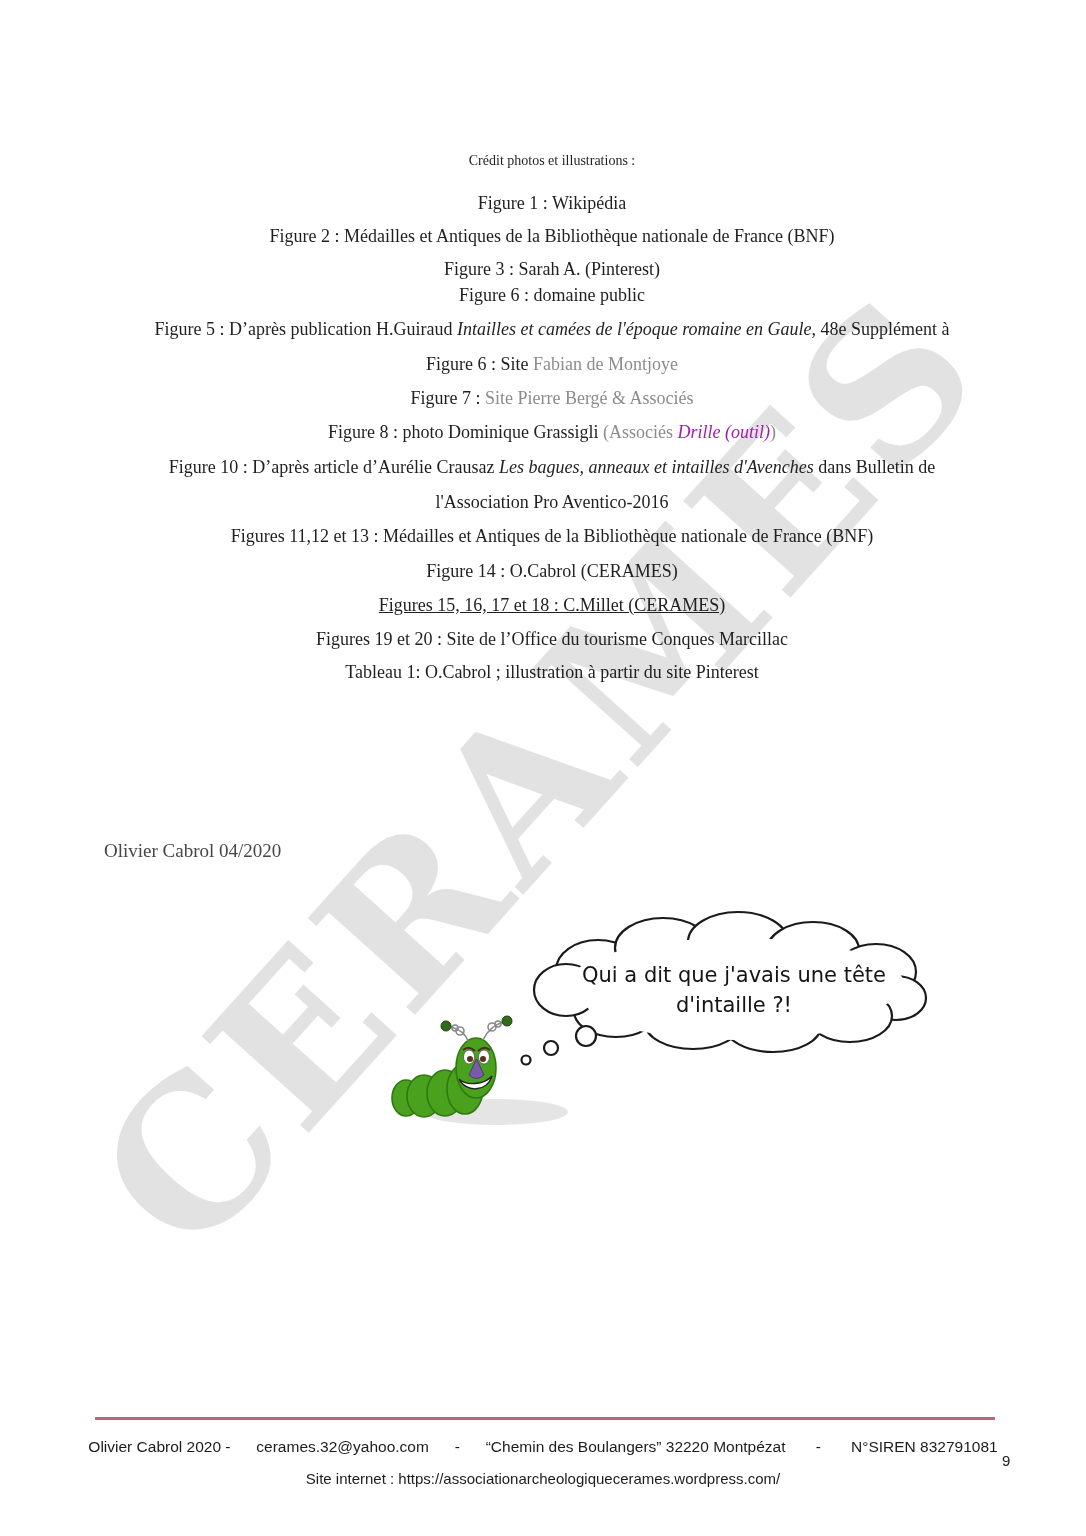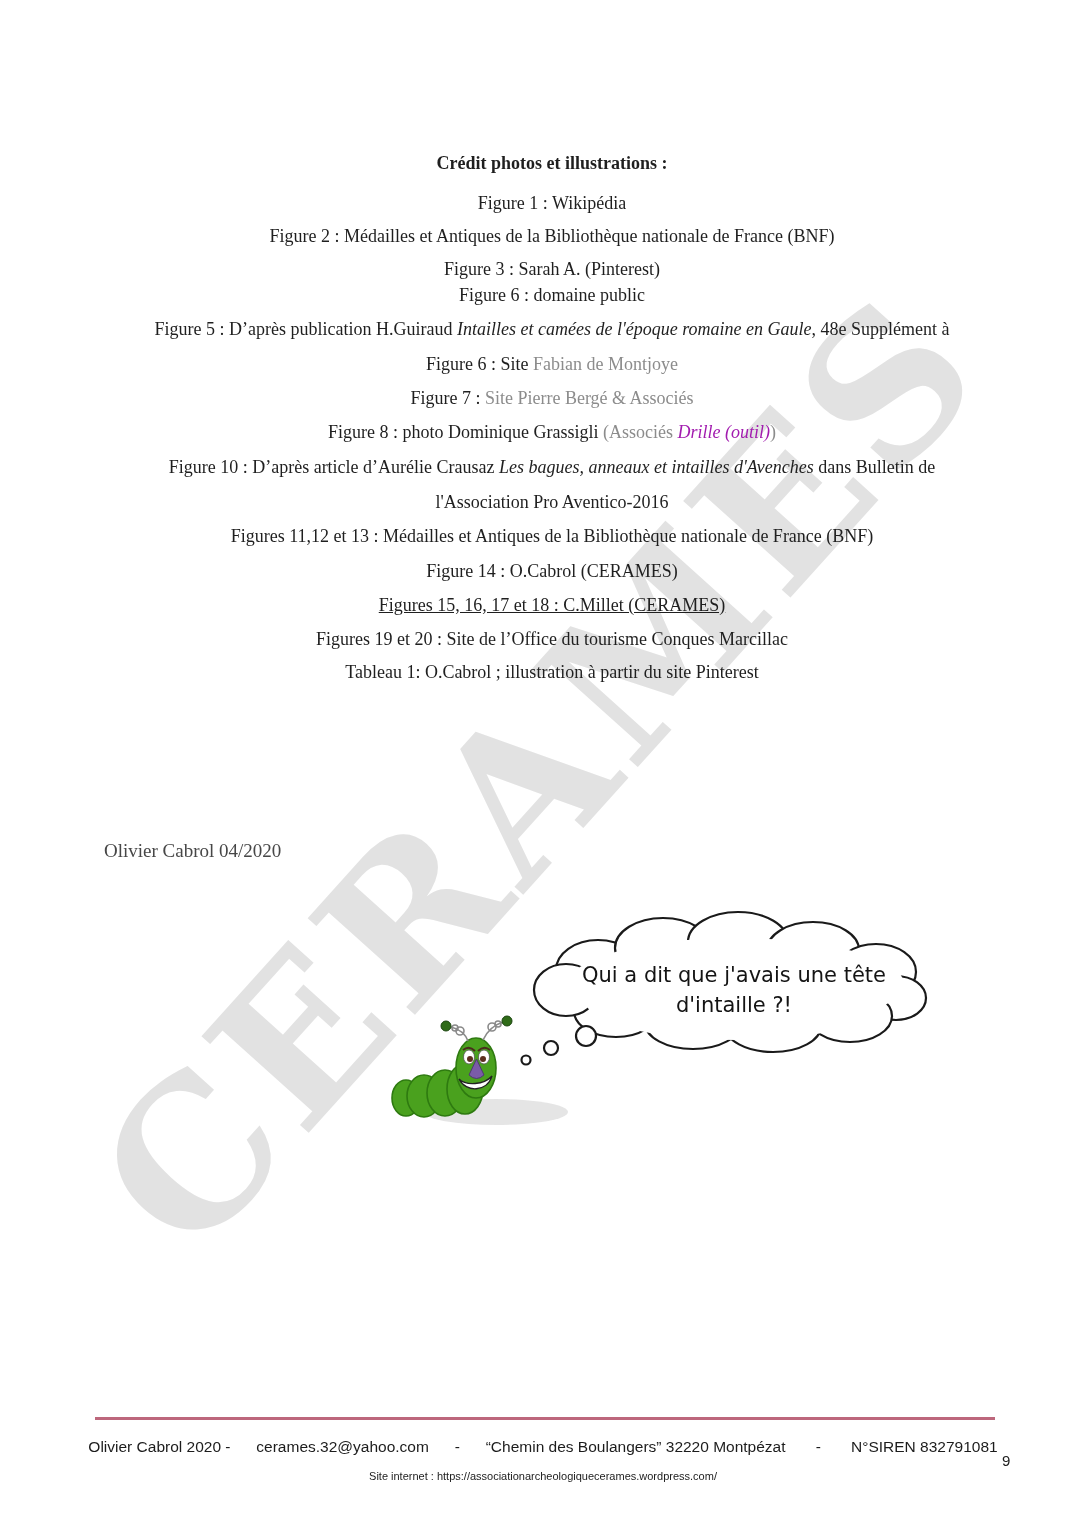--- a/index.html
+++ b/index.html
@@ -2,34 +2,34 @@
 <html><head>
 <meta charset="utf-8">
 <style>
   html,body{margin:0;padding:0;background:#fff;}
   .page{position:relative;width:1086px;height:1536px;background:#ffffff;overflow:hidden;
         font-family:"Liberation Serif",serif;color:#1f1f1f;}
   .watermark{position:absolute;left:540px;top:772px;transform:translate(-50%,-50%) rotate(-48deg);
         font-family:"DejaVu Serif",serif;font-weight:700;font-size:198px;letter-spacing:8px;
         color:#e2e2e2;white-space:nowrap;z-index:0;user-select:none;}
   .credits{position:absolute;left:88px;top:153px;width:928px;text-align:center;z-index:2;}
-  .credits .title{margin:0;height:40px;font-weight:700;font-size:18px;}
+  .credits .title{margin:0;height:40px;font-weight:400;font-size:14px;}
   .credit-line{margin:0;font-size:18px;}
   .r-i{font-style:italic;}
   .r-g{color:#8c8c8c;}
   .r-gi{color:#a21caf;font-style:italic;}
   .author{position:absolute;left:104px;top:840px;margin:0;font-size:19px;color:#474747;z-index:2;}
   .bubble-svg{position:absolute;left:498px;top:908px;z-index:2;}
   .cat-svg{position:absolute;left:388px;top:1013px;z-index:2;}
   .bubble-text{font-family:"DejaVu Sans",sans-serif;font-size:21px;fill:#141414;}
   .footer{position:absolute;left:0;top:1414px;width:1086px;text-align:center;z-index:2;
         font-family:"Liberation Sans",sans-serif;}
   .rule{position:absolute;left:95px;top:3px;width:900px;height:3px;background:#bd677c;}
   .f1{margin:8px;padding-top:16px;font-size:15.5px;color:#1c1c1c;white-space:pre;}
-  .f2{margin:0;padding-top:6px;font-size:11px;color:#1c1c1c;}
+  .f2{margin:0;padding-top:6px;font-size:15px;color:#1c1c1c;}
   .pagenum{position:absolute;left:1002px;top:1452px;font-family:"Liberation Sans",sans-serif;
         font-size:15px;color:#1c1c1c;z-index:2;}
 </style>
 </head>
 <body>
 
 <div class="page">
 
   <div class="watermark">CERAMES</div>
 

